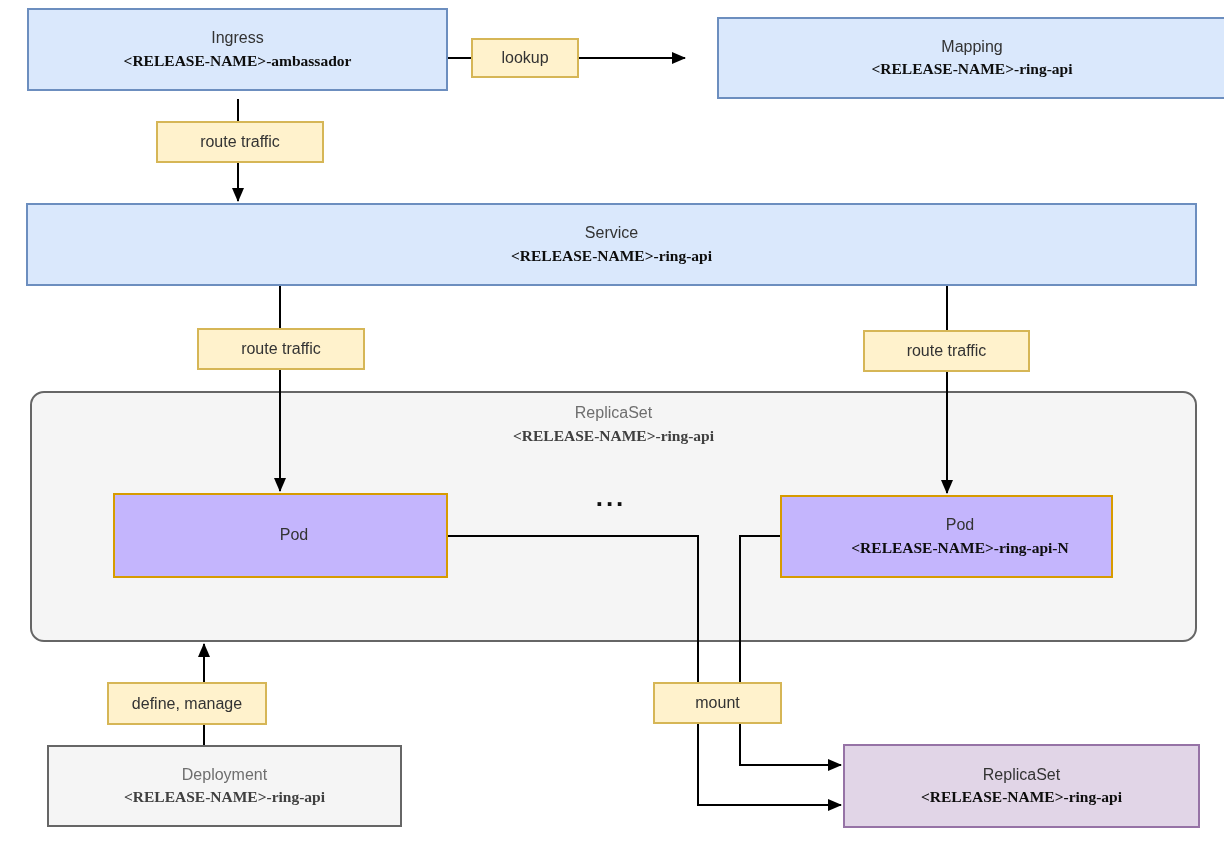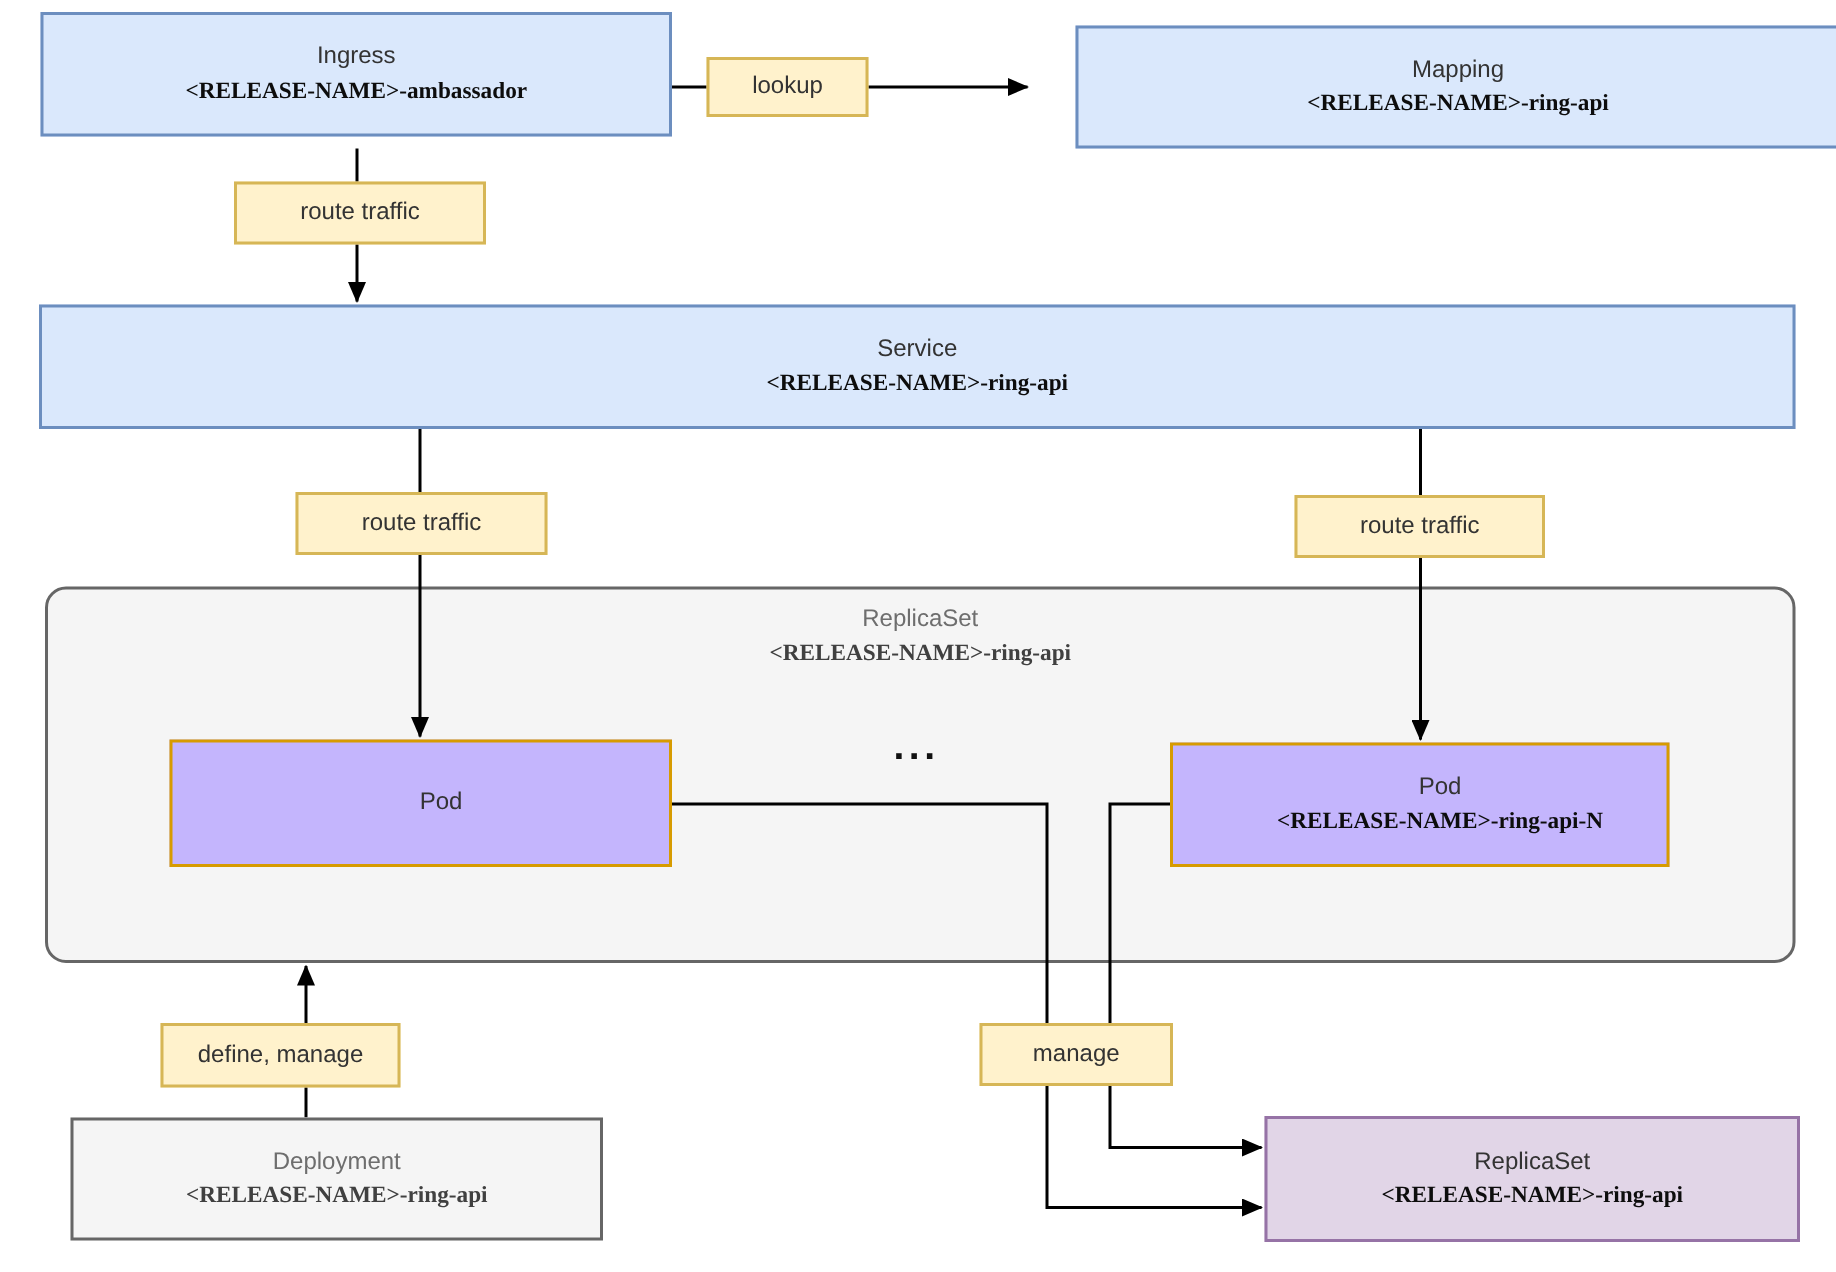--- a/index.html
+++ b/index.html
@@ -133,15 +133,15 @@
     <div class="subtitle">&lt;RELEASE-NAME&gt;-ring-api</div>
   </div>
 
   <div class="ellipsis" id="dots">...</div>
 
   <div class="elabel" id="lbl-lookup">lookup</div>
   <div class="elabel" id="lbl-rt1">route traffic</div>
   <div class="elabel" id="lbl-rt2">route traffic</div>
   <div class="elabel" id="lbl-rt3">route traffic</div>
   <div class="elabel" id="lbl-define">define, manage</div>
-  <div class="elabel" id="lbl-mount">manage</div>
+  <div class="elabel" id="lbl-mount">mount</div>
 
 </div>
 
 </body></html>

